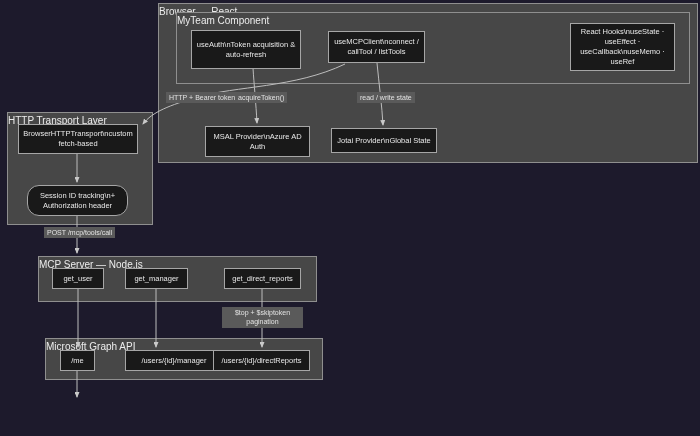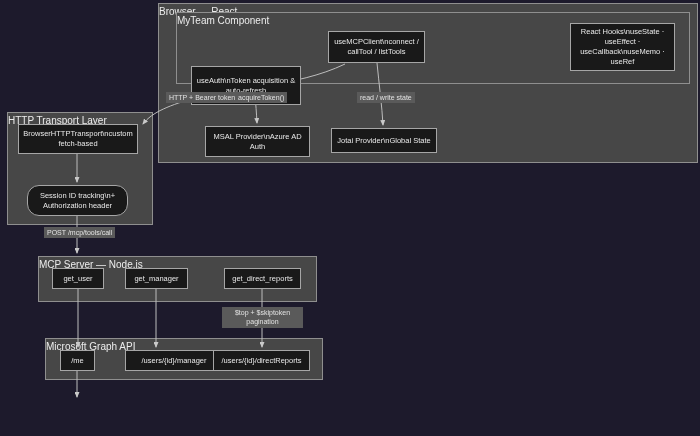--- a/index.html
+++ b/index.html
@@ -56,21 +56,21 @@
     <path class="edge" marker-end="url(#arrow)" d="M 253,68 C 254,84 256,104 257,123"></path>
     <path class="edge" marker-end="url(#arrow)" d="M 377,63 C 379,84 382,106 383,125"></path>
     <path class="edge" marker-end="url(#arrow)" d="M 77,154 L 77,182"></path>
     <path class="edge" marker-end="url(#arrow)" d="M 77,216 L 77,253"></path>
     <path class="edge" marker-end="url(#arrow)" d="M 78,289 L 78,347"></path>
     <path class="edge" marker-end="url(#arrow)" d="M 156,289 L 156,347"></path>
     <path class="edge" marker-end="url(#arrow)" d="M 262,289 L 262,347"></path>
     <path class="edge" marker-end="url(#arrow)" d="M 77,371 L 77,397"></path>
   </svg>
 
-  <div class="node" style="left:191px;top:30px;width:110px;height:39px;margin-top:36px;">useAuth\nToken acquisition &amp; auto-refresh</div>
+  <div class="node" style="left:191px;top:30px;width:110px;height:39px;">useAuth\nToken acquisition &amp; auto-refresh</div>
   <div class="node" style="left:328px;top:31px;width:97px;height:32px;">useMCPClient\nconnect / callTool / listTools</div>
   <div class="node" style="left:570px;top:23px;width:105px;height:48px;">React Hooks\nuseState · useEffect · useCallback\nuseMemo · useRef</div>
 
   <div class="node" style="left:18px;top:124px;width:120px;height:30px;">BrowserHTTPTransport\ncustom fetch-based</div>
   <div class="node" style="left:27px;top:185px;width:101px;height:31px;border-radius:12px;">Session ID tracking\n+ Authorization header</div>
 
   <div class="node" style="left:205px;top:126px;width:105px;height:31px;">MSAL Provider\nAzure AD Auth</div>
   <div class="node nowrap" style="left:331px;top:128px;width:106px;height:25px;">Jotai Provider\nGlobal State</div>
 
   <div class="node nowrap" style="left:52px;top:268px;width:52px;height:21px;">get_user</div>

